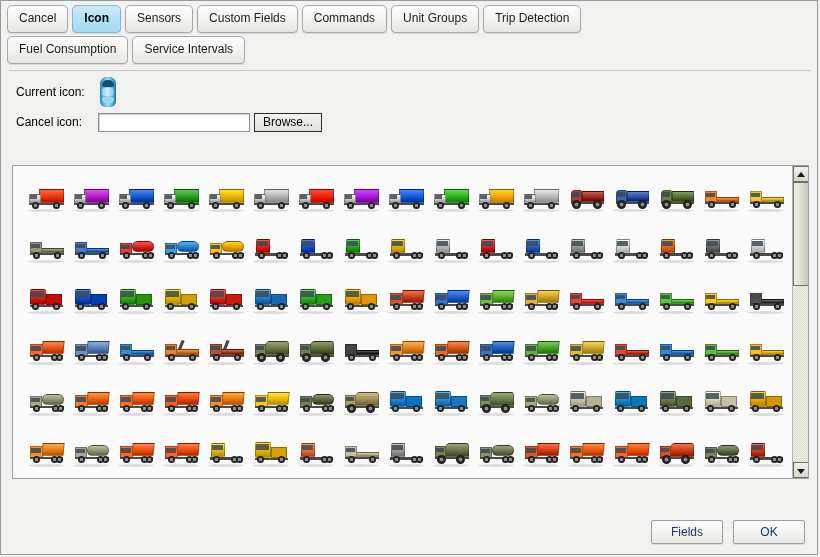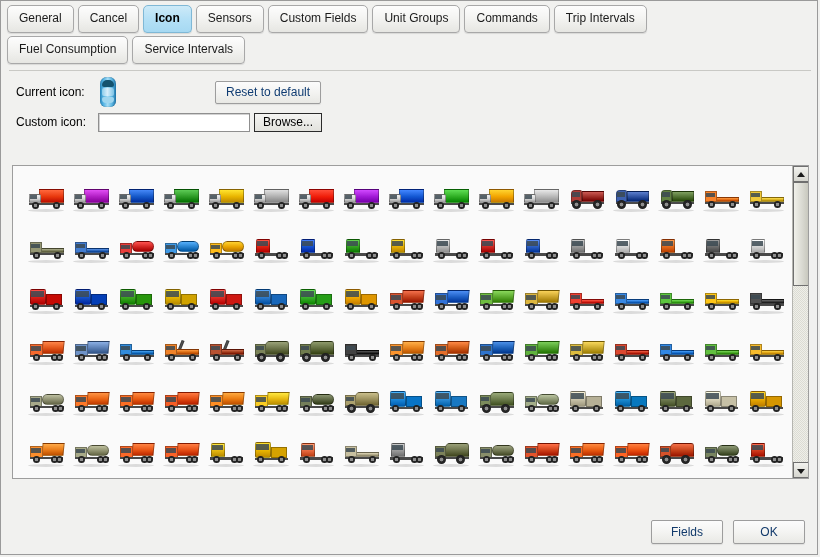--- a/index.html
+++ b/index.html
@@ -321,42 +321,39 @@
   }
 </style>
 </head>
 <body>
 
 <div class="window">
 
   <div class="tabbar">
     <div class="tabrow" id="tabrow1">
         <div class="tab">
-          <span>General</span>
-        </div>
-        <div class="tab">
           <span>Cancel</span>
         </div>
         <div class="tab selected">
           <span>Icon</span>
         </div>
         <div class="tab">
           <span>Sensors</span>
         </div>
         <div class="tab">
           <span>Custom Fields</span>
         </div>
         <div class="tab">
+          <span>Commands</span>
+        </div>
+        <div class="tab">
           <span>Unit Groups</span>
         </div>
         <div class="tab">
-          <span>Commands</span>
-        </div>
-        <div class="tab">
-          <span>Trip Intervals</span>
+          <span>Trip Detection</span>
         </div>
       </div>
     <div class="tabrow" id="tabrow2">
         <div class="tab">
           <span>Fuel Consumption</span>
         </div>
         <div class="tab">
           <span>Service Intervals</span>
         </div>
       </div>
@@ -366,26 +363,25 @@
   <div class="form">
 
     <div class="formrow row-current">
       <span class="lbl">Current icon:</span>
       <span class="car-icon">
         <span class="car-body"></span>
         <span class="car-windshield"></span>
         <span class="car-roof"></span>
         <span class="car-rear"></span>
       </span>
-      <button class="reset-btn">Reset to default</button>
     </div>
 
 
     <div class="formrow">
-      <span class="lbl">Custom icon:</span>
+      <span class="lbl">Cancel icon:</span>
       <input class="file-input" type="text" value="" style="">
       <button class="browse-btn">Browse...</button>
     </div>
 
   </div>
 
   <div class="grid-panel">
     <div class="grid-viewport">
       <div class="grid-inner" id="grid-inner">
           <div class="grid-row">

